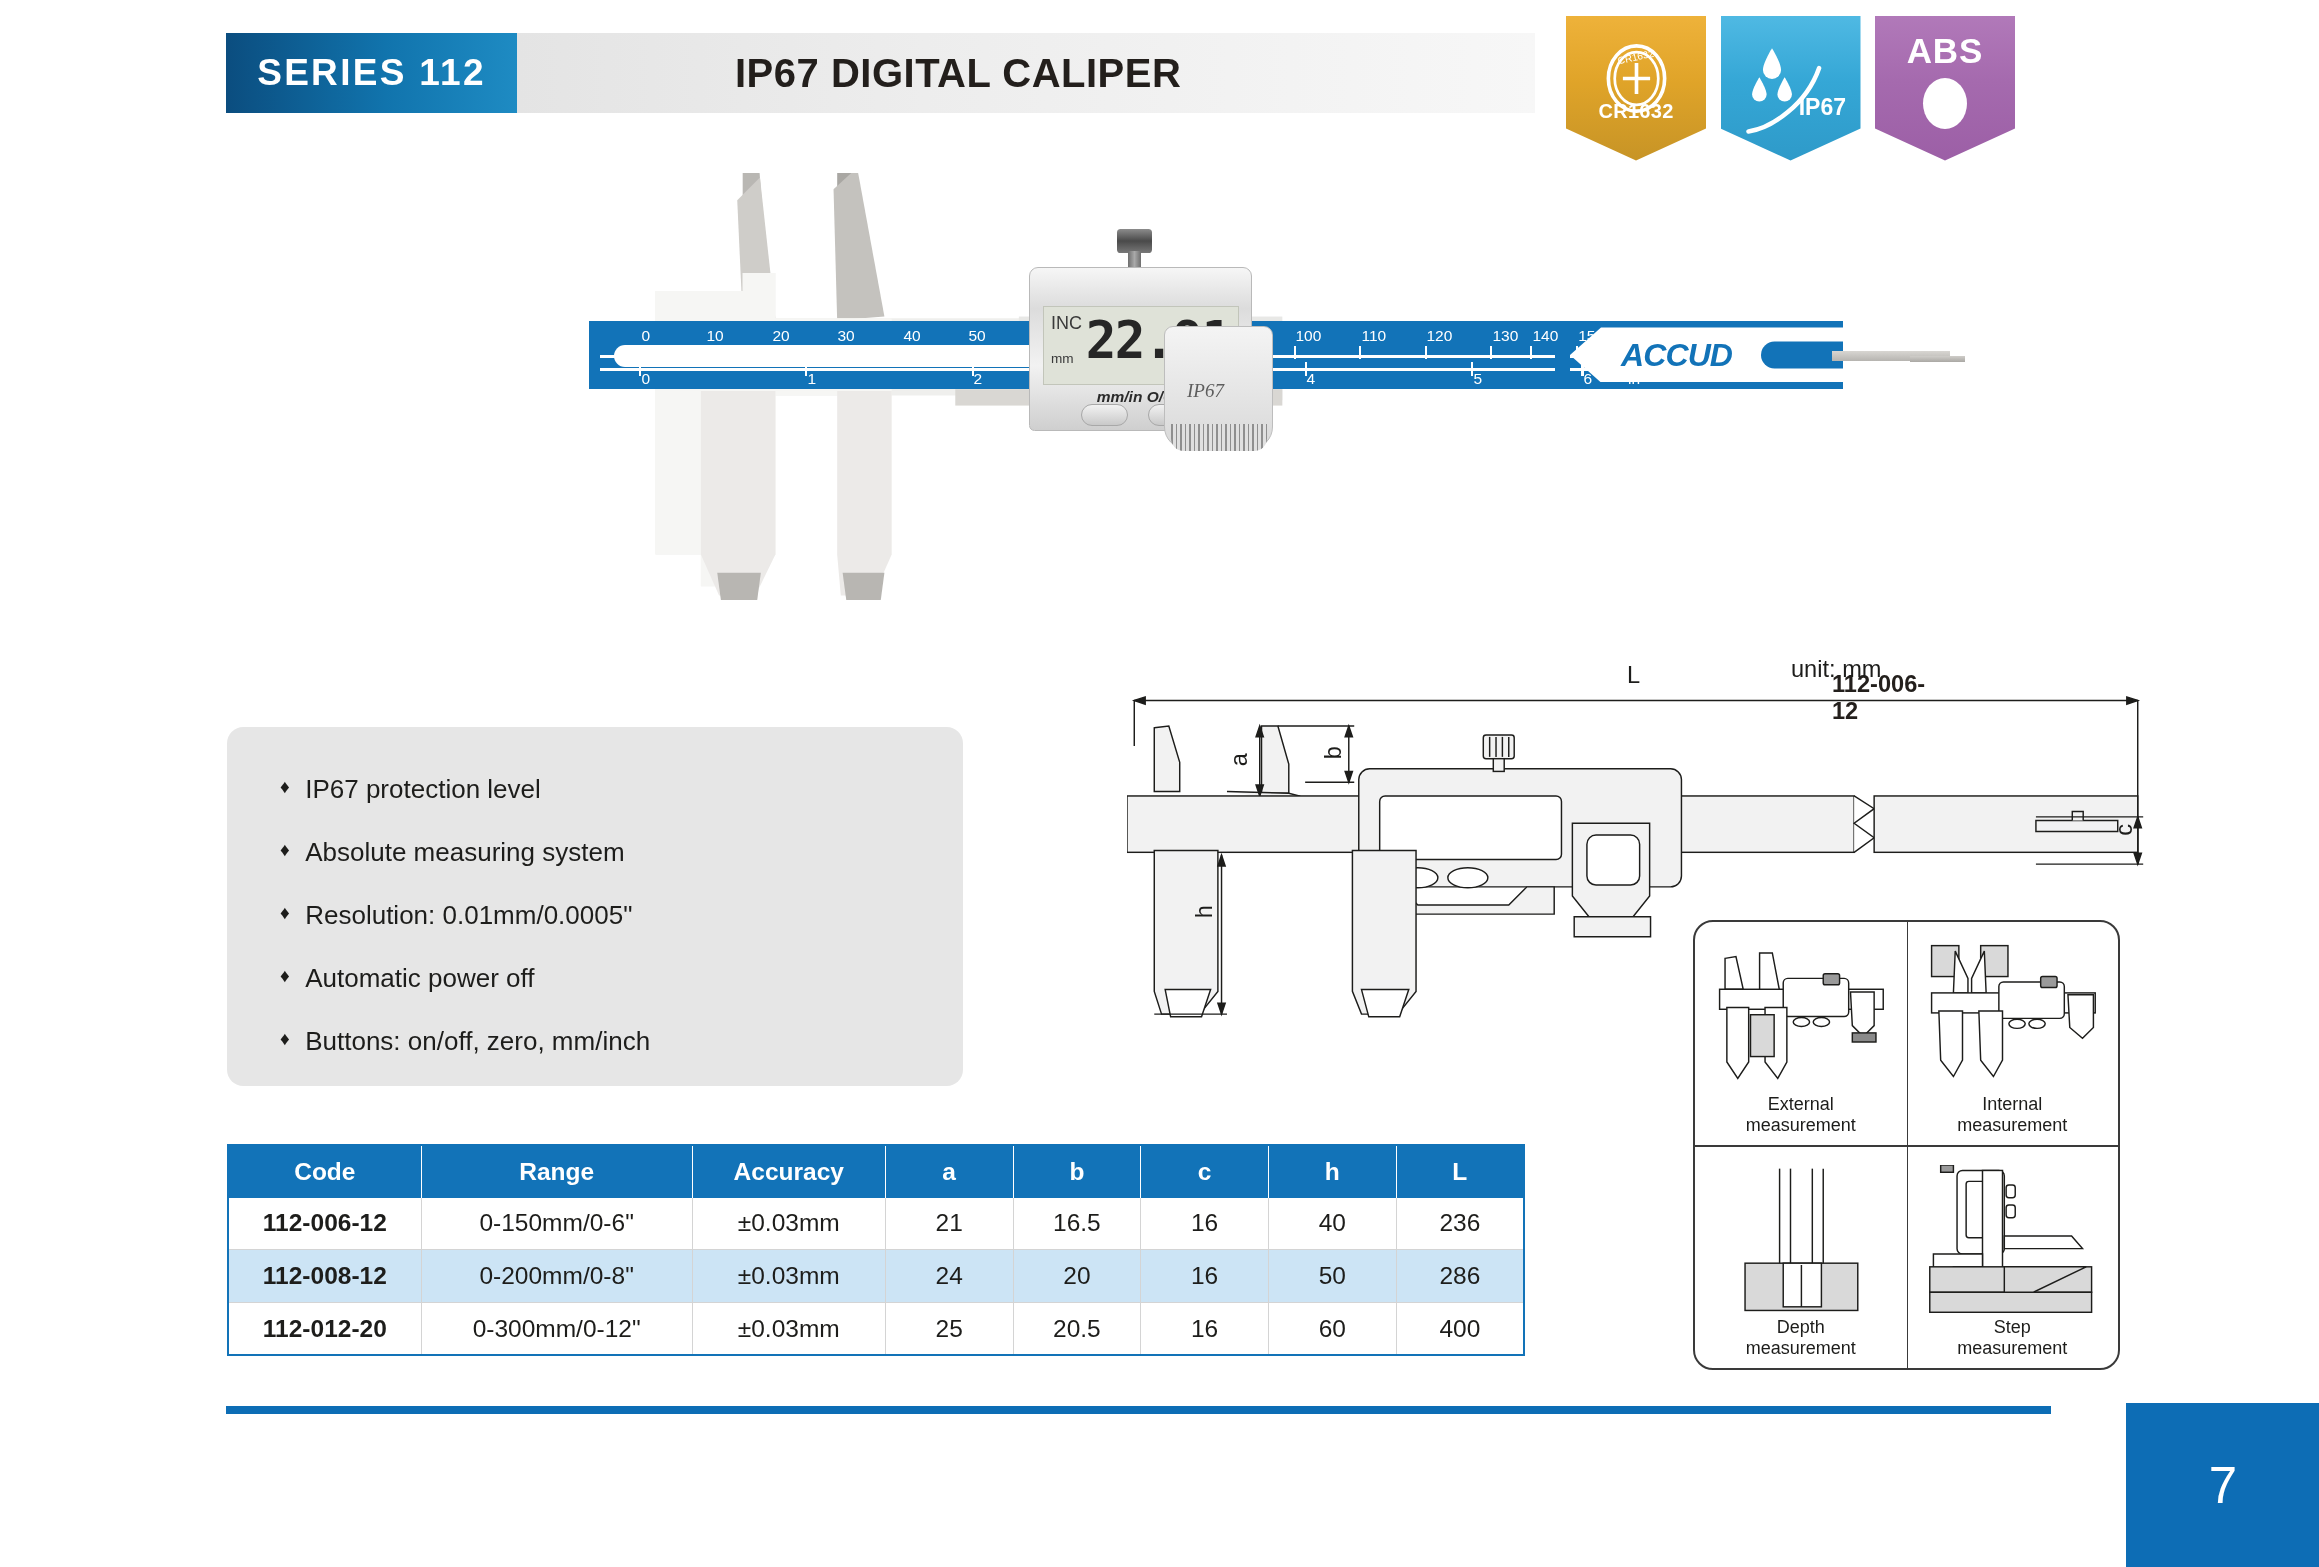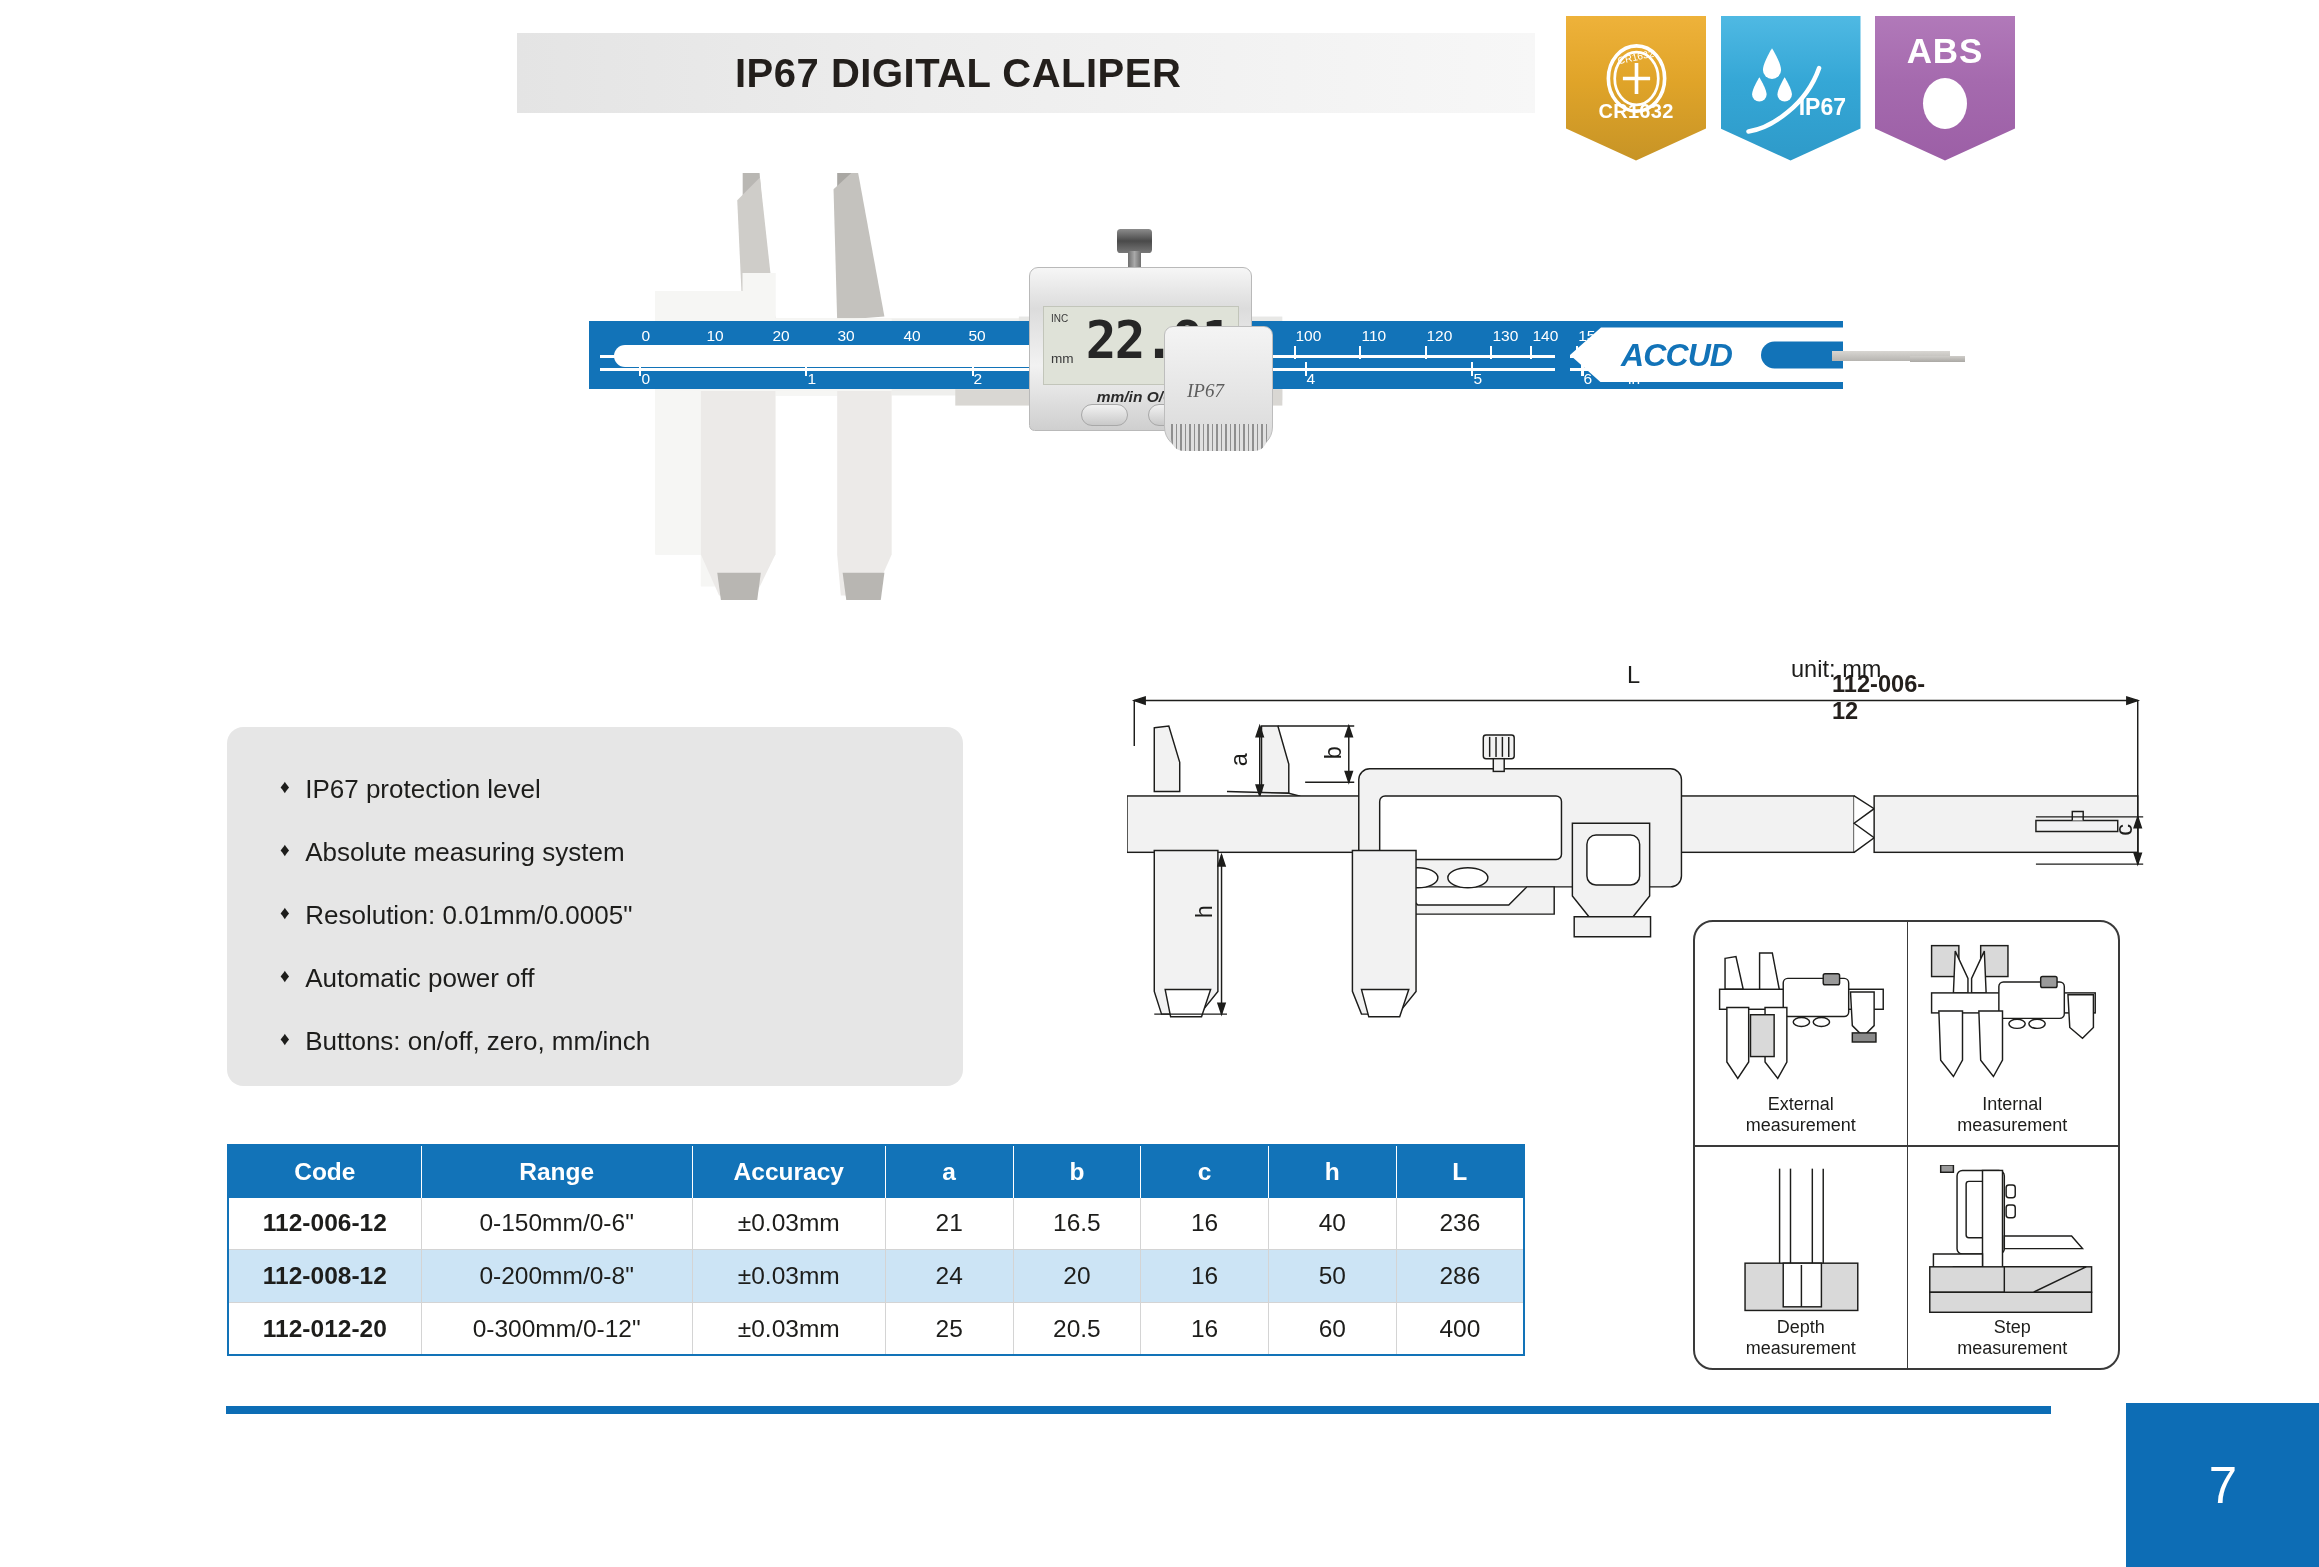--- a/index.html
+++ b/index.html
@@ -122,21 +122,21 @@
   .lcd-body {
     position: absolute; left: 465px; top: 94px; width: 223px; height: 164px;
     background: linear-gradient(180deg,#f6f6f6 0%, #dcdcdc 25%, #f2f2f2 60%, #cfcfcf 100%);
     border-radius: 9px 9px 5.5px 5.5px;
     border: 0.9px solid #b9b9b9;
   }
   .lcd-screen {
     position: absolute; left: 12.7px; top: 38px; width: 196px; height: 79px;
     background: #dfe2d8; border: 0.9px solid #c2c5ba;
   }
-  .lcd-inc { position:absolute; left:7.3px; top:5.5px; font-size:10px; color:#3a3a3a; }
+  .lcd-inc { position:absolute; left:7.3px; top:5.5px; font-size:18px; color:#3a3a3a; }
   .lcd-mm  { position:absolute; left:7.3px; top:44px; font-size:13.6px; color:#3a3a3a; }
   .lcd-value {
     position:absolute; right: 7.3px; top: 3.6px; font-size: 51px; font-weight: bold;
     color: #262626; font-family: "DejaVu Sans Mono", monospace; letter-spacing: -1.8px;
   }
   .lcd-btns-lbl {
     position:absolute; left: 0; top: 120px; width: 223px; text-align:center;
     font-size: 15.5px; font-style: italic; font-weight: bold; color:#2a2a2a;
   }
   .lcd-knob {
@@ -241,20 +241,25 @@
   .page-box {
     position: absolute; left: 2126px; top: 1403px; width: 194px; height: 165px;
     background: #0d6db5; display:flex; align-items:center; justify-content:center;
   }
   .page-num { color:#fff; font-size: 51px; }
 </style>
 </head>
 <body>
 
 <div class="header">
+  <div class="series-wrap">
+    <div class="series-tag">
+      <span class="series-text">SERIES 112</span>
+    </div>
+  </div>
   <div class="title-band">
     <div class="title-text">IP67 DIGITAL CALIPER</div>
   </div>
 
   <div class="badges">
 
 
     <div class="badge badge-gold">
       <span class="badge-art">
         <svg width="69" height="75" viewBox="0 0 76 82">

